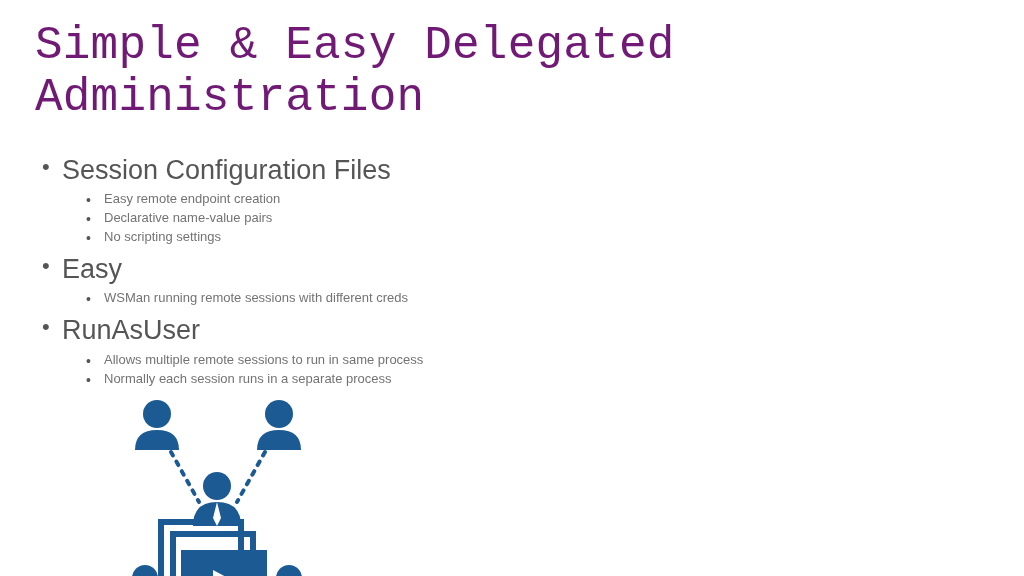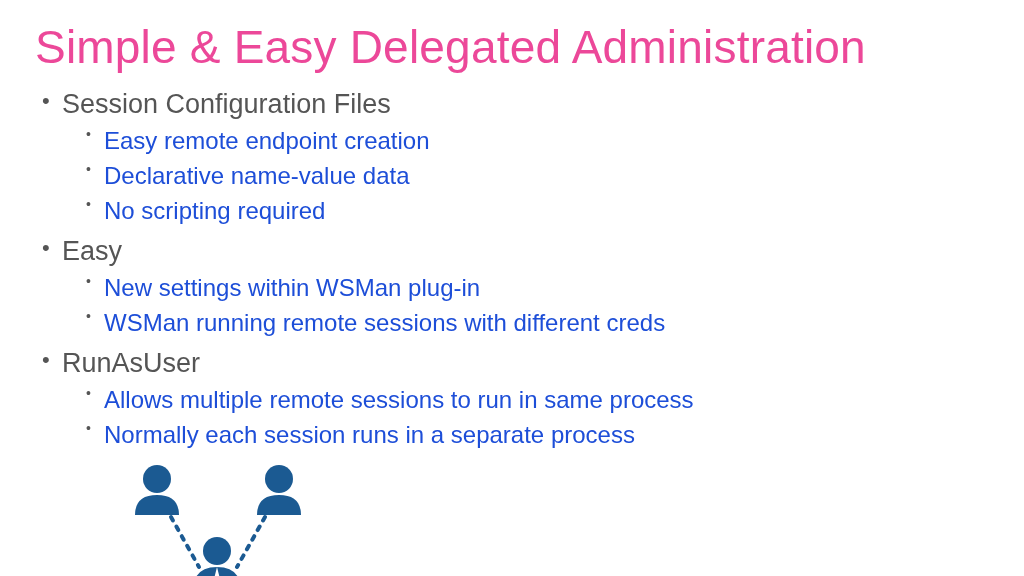--- a/index.html
+++ b/index.html
@@ -10,23 +10,24 @@
     font-family: "Segoe UI Light", "Segoe UI", Arial, sans-serif;
     position: relative;
     overflow: hidden;
   }
   .slide {
     padding: 20px 35px 20px 35px;
   }
   .title {
     font-size: 46px;
     font-weight: 300;
-    color: #ec4899;
-    margin-bottom: 12px;
+    color: #701a75;
+    margin-bottom: 28px;
     letter-spacing: 0.2px;
+    font-family: Liberation Mono, monospace;
   }
   .content {
     display: flex;
     flex-direction: column;
   }
   .text-col {
     flex: 1 1 auto;
     padding-left: 5px;
   }
   .graphic-col {
@@ -52,23 +53,23 @@
     top: 0;
     font-size: 22px;
     color: #555555;
   }
   .sub-list {
     list-style: none;
     padding-left: 46px;
     margin-top: 2px;
   }
   .sub-list li {
-    font-size: 24px;
+    font-size: 13px;
     font-weight: 400;
-    color: #1d4ed8;
+    color: #737373;
     position: relative;
     padding-left: 18px;
     line-height: 1.45;
     font-family: "Segoe UI", Arial, sans-serif;
   }
   .sub-list li::before {
     content: "•";
     position: absolute;
     left: 0;
     top: 0;
@@ -87,29 +88,28 @@
 <div class="slide">
   <h1 class="title">Simple &amp; Easy Delegated Administration</h1>
 
   <div class="content">
     <div class="text-col">
 
       <div class="section">
         <div class="section-head">Session Configuration Files</div>
         <ul class="sub-list">
           <li>Easy remote endpoint creation</li>
-          <li>Declarative name-value data</li>
-          <li>No scripting required</li>
+          <li>Declarative name-value pairs</li>
+          <li>No scripting settings</li>
         </ul>
       </div>
 
       <div class="section">
         <div class="section-head">Easy</div>
         <ul class="sub-list">
-          <li>New settings within WSMan plug-in</li>
           <li>WSMan running remote sessions with different creds</li>
         </ul>
       </div>
 
       <div class="section">
         <div class="section-head">RunAsUser</div>
         <ul class="sub-list">
           <li>Allows multiple remote sessions to run in same process</li>
           <li>Normally each session runs in a separate process</li>
         </ul>

